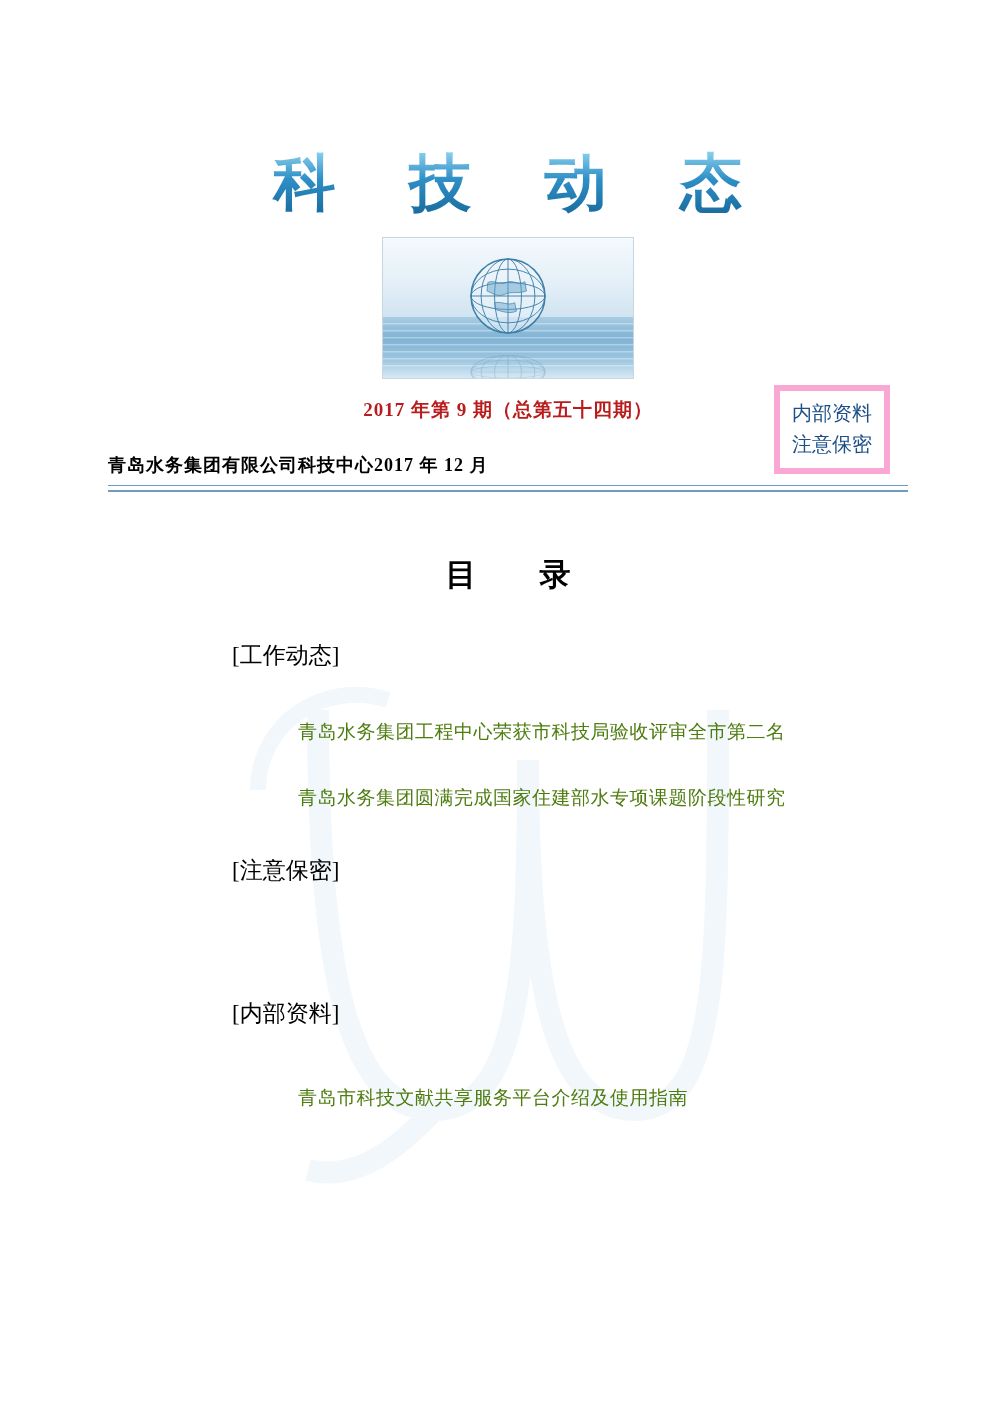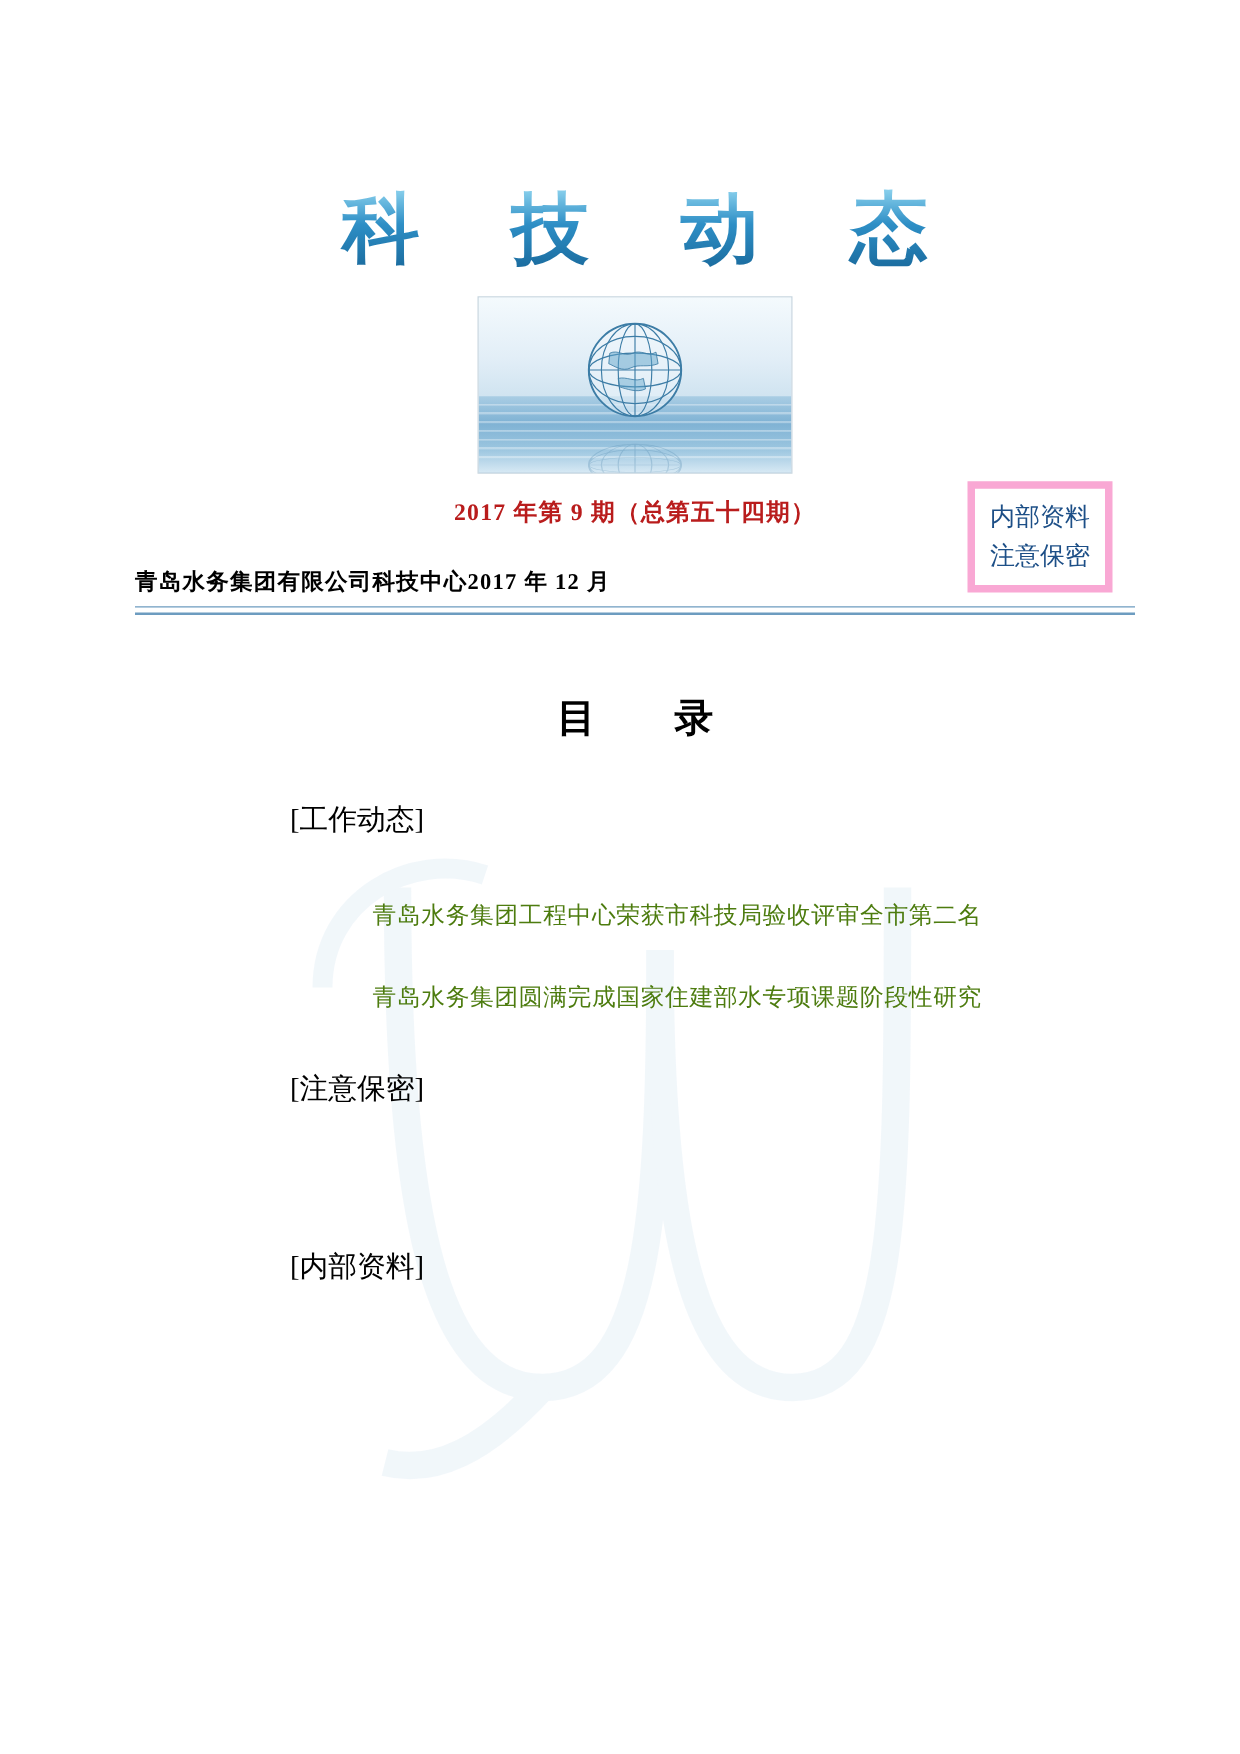--- a/index.html
+++ b/index.html
@@ -270,15 +270,16 @@
     <div class="sp-48"></div>
     <div class="toc-entry">青岛水务集团工程中心荣获市科技局验收评审全市第二名</div>
     <div class="sp-40"></div>
     <div class="toc-entry">青岛水务集团圆满完成国家住建部水专项课题阶段性研究</div>
     <div class="sp-44"></div>
     <div class="toc-section">[注意保密]</div>
     <div class="sp-48"></div>
     <div class="sp-64"></div>
     <div class="toc-section">[内部资料]</div>
     <div class="sp-56"></div>
+    <div class="toc-entry">青岛市科技文献共享服务平台介绍及使用指南</div>
   </div>
 
 </div>
 
 </body></html>

